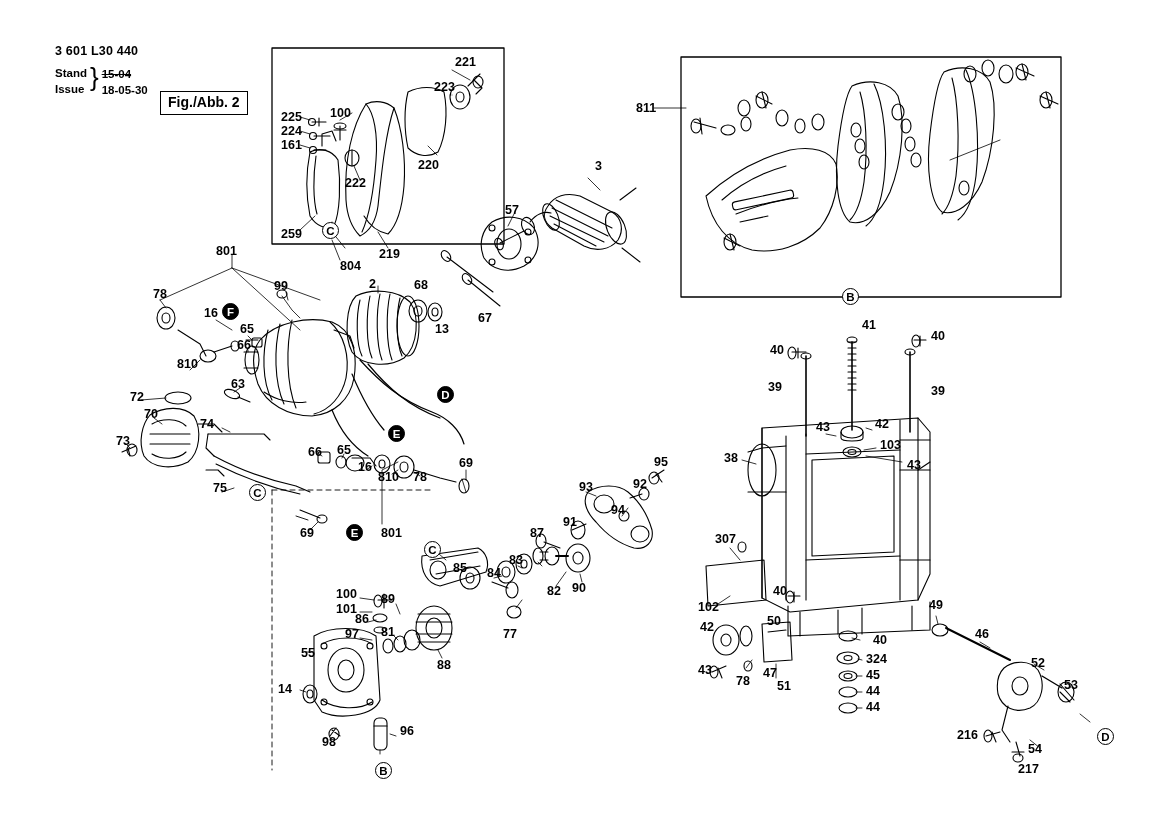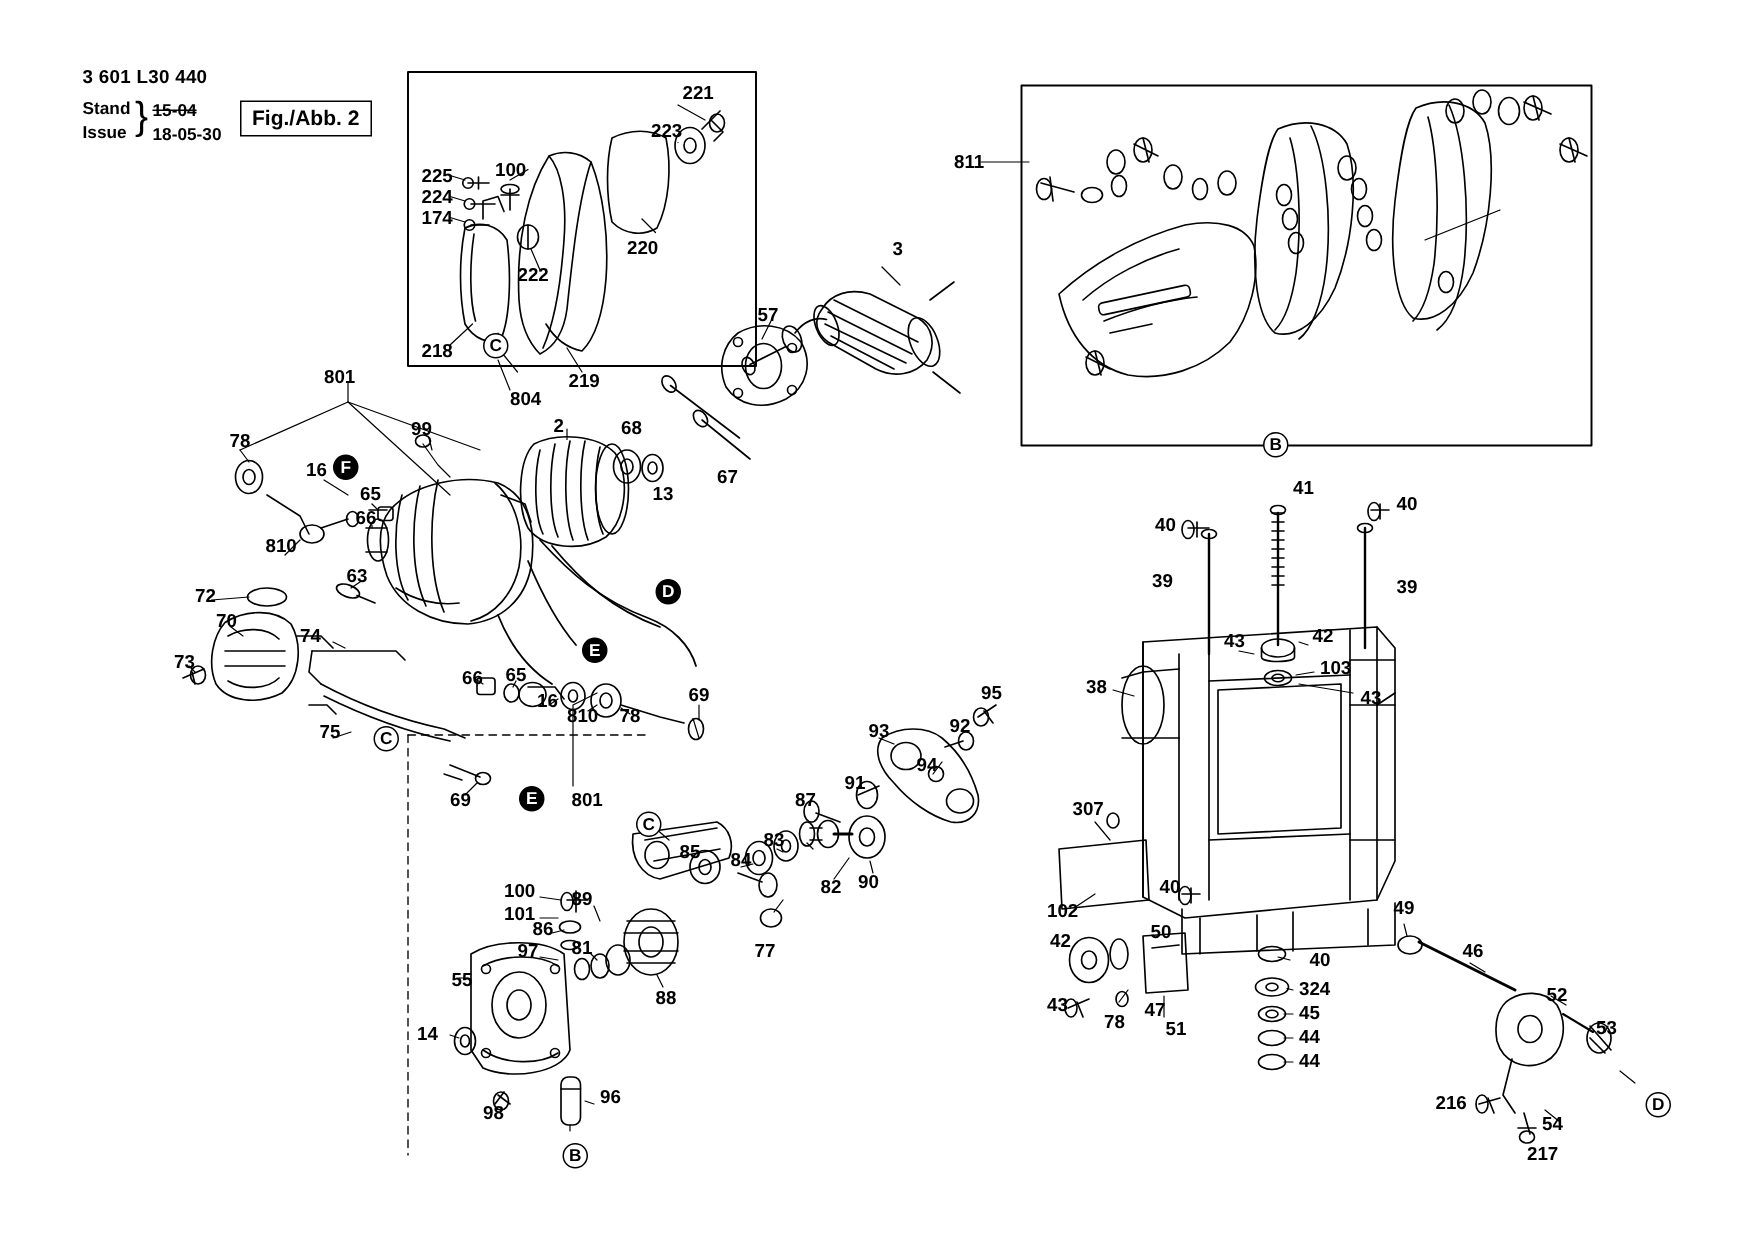--- a/index.html
+++ b/index.html
@@ -43,20 +43,21 @@
     font-weight: bold;
   }
   .strike { text-decoration: line-through; }
   .figbox {
     border: 1.6px solid #000;
     padding: 3px 7px 4px 7px;
     font-size: 14px;
     font-weight: bold;
     display: inline-block;
     line-height: 1.05;
+    margin-top: 24px;
   }
   .footer {
     font-size: 11.5px;
     font-weight: bold;
     line-height: 1.32;
   }
   .circ {
     border: 1.6px solid #000;
     border-radius: 50%;
     width: 17px; height: 17px;
@@ -487,24 +488,24 @@
       <path d="M380 750 L380 754" stroke-width="0.8"></path>
 
     </g>
   </svg>
 
   <div class="abs lbl" style="left:455px; top:56px;">221</div>
   <div class="abs lbl" style="left:434px; top:81px;">223</div>
   <div class="abs lbl" style="left:281px; top:111px;">225</div>
   <div class="abs lbl" style="left:330px; top:107px;">100</div>
   <div class="abs lbl" style="left:281px; top:125px;">224</div>
-  <div class="abs lbl" style="left:281px; top:139px;">174</div>
+  <div class="abs lbl" style="left:281px; top:139px;">161</div>
   <div class="abs lbl" style="left:418px; top:159px;">220</div>
   <div class="abs lbl" style="left:345px; top:177px;">222</div>
-  <div class="abs lbl" style="left:281px; top:228px;">218</div>
+  <div class="abs lbl" style="left:281px; top:228px;">259</div>
   <div class="abs lbl" style="left:379px; top:248px;">219</div>
   <div class="abs lbl" style="left:340px; top:260px;">804</div>
   <div class="abs lbl" style="left:595px; top:160px;">3</div>
   <div class="abs lbl" style="left:505px; top:204px;">57</div>
   <div class="abs lbl" style="left:636px; top:102px;">811</div>
   <div class="abs lbl" style="left:216px; top:245px;">801</div>
   <div class="abs lbl" style="left:153px; top:288px;">78</div>
   <div class="abs lbl" style="left:274px; top:280px;">99</div>
   <div class="abs lbl" style="left:369px; top:278px;">2</div>
   <div class="abs lbl" style="left:414px; top:279px;">68</div>

